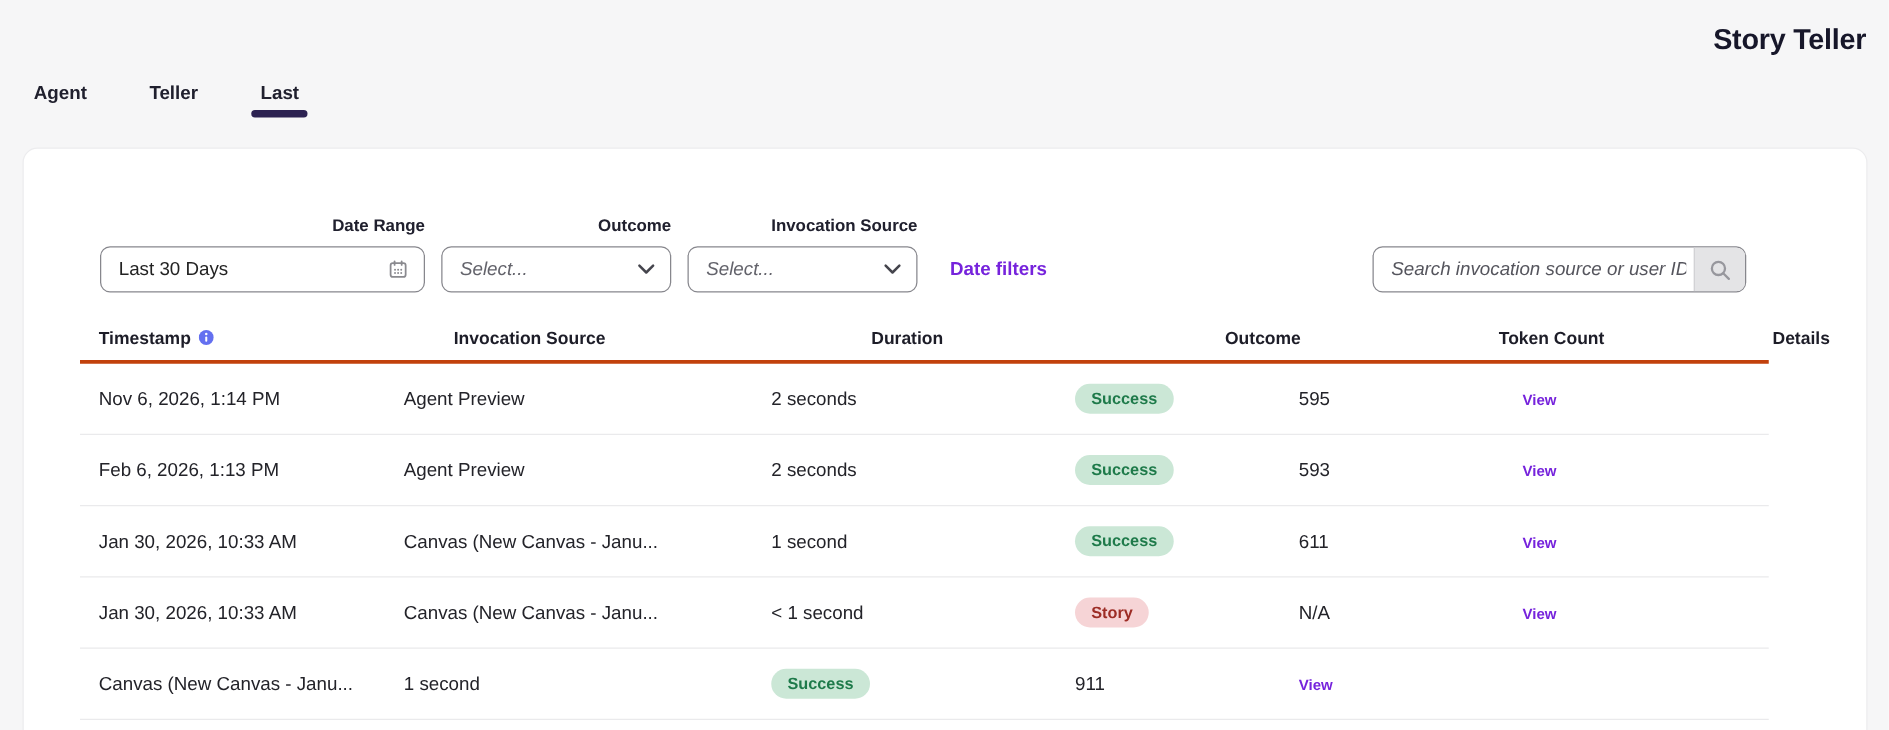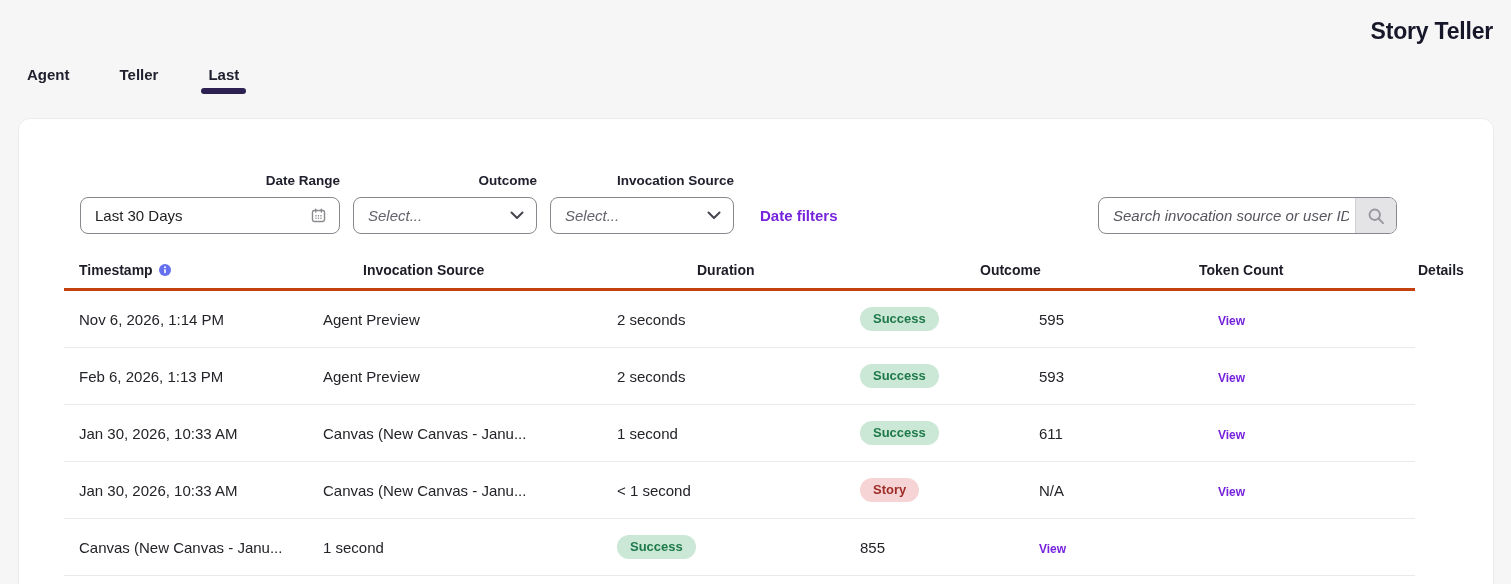--- a/index.html
+++ b/index.html
@@ -215,18 +215,18 @@
       <div class="td">&lt; 1 second</div>
       <div class="td"><span class="badge error">Story</span></div>
       <div class="td">N/A</div>
       <div class="td"><span class="view-link">View</span></div>
     </div>
 
     <div class="tr row">
       <div class="td">Canvas (New Canvas - Janu...</div>
       <div class="td">1 second</div>
       <div class="td"><span class="badge success">Success</span></div>
-      <div class="td">855</div>
+      <div class="td">911</div>
       <div class="td"><span class="view-link">View</span></div>
     </div>
 
   </div>
 </div>
 
 </body></html>

